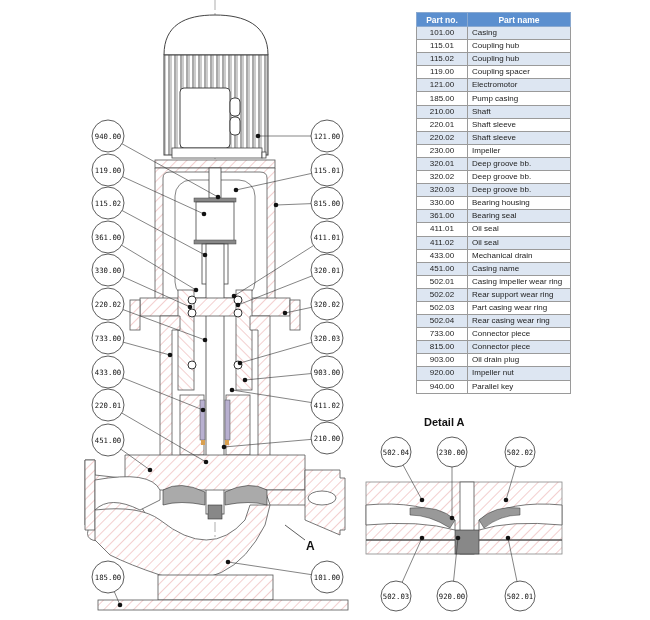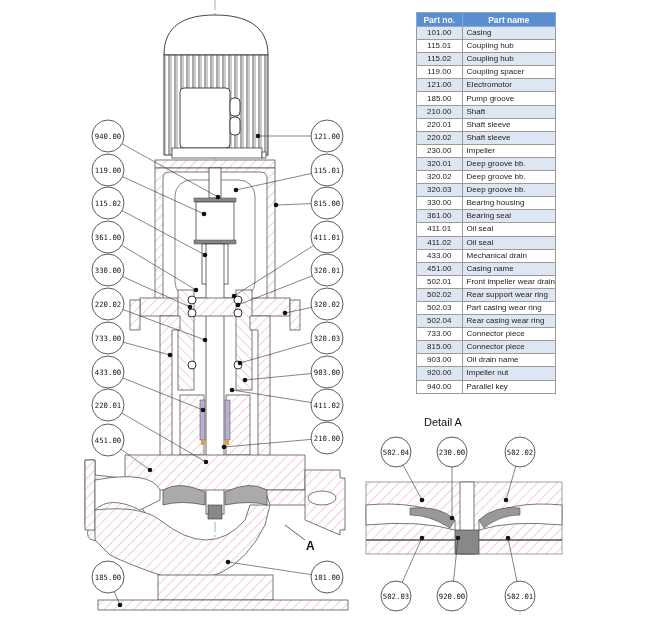--- a/index.html
+++ b/index.html
@@ -1,23 +1,23 @@
 <!DOCTYPE html>
 <html><head>
 <meta charset="utf-8">
 <style>
   html, body { margin: 0; padding: 0; background: #ffffff; }
   body { width: 650px; height: 620px; position: relative; overflow: hidden; font-family: "Liberation Sans", sans-serif; }
   #drawing { position: absolute; left: 0; top: 0; }
-  .parts-table { position: absolute; left: 416px; top: 12px; width: 140px; border-collapse: collapse; font-size: 8px; }
+  .parts-table { position: absolute; left: 416px; top: 12px; width: 155px; border-collapse: collapse; font-size: 8px; }
   .parts-table th { background: #5b8fcf; color: #ffffff; font-weight: bold; height: 13px; padding: 0; border: 1px solid #8aa9d0; font-size: 8.5px; }
   .parts-table td { height: 12.1px; padding: 0 0 0 4px; border: 1px solid #9a9a9a; color: #222; white-space: nowrap; line-height: 12px; }
   .parts-table td.no { text-align: center; padding: 0; width: 50px; }
   .parts-table tr.alt td { background: #dde6f2; }
-  .detail-title { position: absolute; left: 424px; top: 416px; font-size: 11px; color: #111; }
+  .detail-title { position: absolute; left: 424px; top: 416px; font-size: 11px; color: #111; font-weight: bold; }
   .callout-text { font-family: "DejaVu Sans Mono", monospace; font-size: 7.3px; fill: #111; }
   .a-label { font-family: "Liberation Sans", sans-serif; font-size: 12px; font-weight: bold; fill: #111; }
 </style>
 </head>
 <body>
 
 <svg id="drawing" width="650" height="620" viewBox="0 0 650 620">
   <defs>
     <pattern id="hatch" patternUnits="userSpaceOnUse" width="7" height="7" patternTransform="rotate(45)">
       <rect width="7" height="7" fill="#ffffff"></rect>
@@ -263,21 +263,21 @@
       <tr>
         <td class="no">119.00</td>
         <td>Coupling spacer</td>
       </tr>
       <tr class="alt">
         <td class="no">121.00</td>
         <td>Electromotor</td>
       </tr>
       <tr>
         <td class="no">185.00</td>
-        <td>Pump groove</td>
+        <td>Pump casing</td>
       </tr>
       <tr class="alt">
         <td class="no">210.00</td>
         <td>Shaft</td>
       </tr>
       <tr>
         <td class="no">220.01</td>
         <td>Shaft sleeve</td>
       </tr>
       <tr class="alt">
@@ -319,21 +319,21 @@
       <tr>
         <td class="no">433.00</td>
         <td>Mechanical drain</td>
       </tr>
       <tr class="alt">
         <td class="no">451.00</td>
         <td>Casing name</td>
       </tr>
       <tr>
         <td class="no">502.01</td>
-        <td>Front impeller wear drain</td>
+        <td>Casing impeller wear ring</td>
       </tr>
       <tr class="alt">
         <td class="no">502.02</td>
         <td>Rear support wear ring</td>
       </tr>
       <tr>
         <td class="no">502.03</td>
         <td>Part casing wear ring</td>
       </tr>
       <tr class="alt">
@@ -343,21 +343,21 @@
       <tr>
         <td class="no">733.00</td>
         <td>Connector piece</td>
       </tr>
       <tr class="alt">
         <td class="no">815.00</td>
         <td>Connector piece</td>
       </tr>
       <tr>
         <td class="no">903.00</td>
-        <td>Oil drain name</td>
+        <td>Oil drain plug</td>
       </tr>
       <tr class="alt">
         <td class="no">920.00</td>
         <td>Impeller nut</td>
       </tr>
       <tr>
         <td class="no">940.00</td>
         <td>Parallel key</td>
       </tr>
     </tbody>

